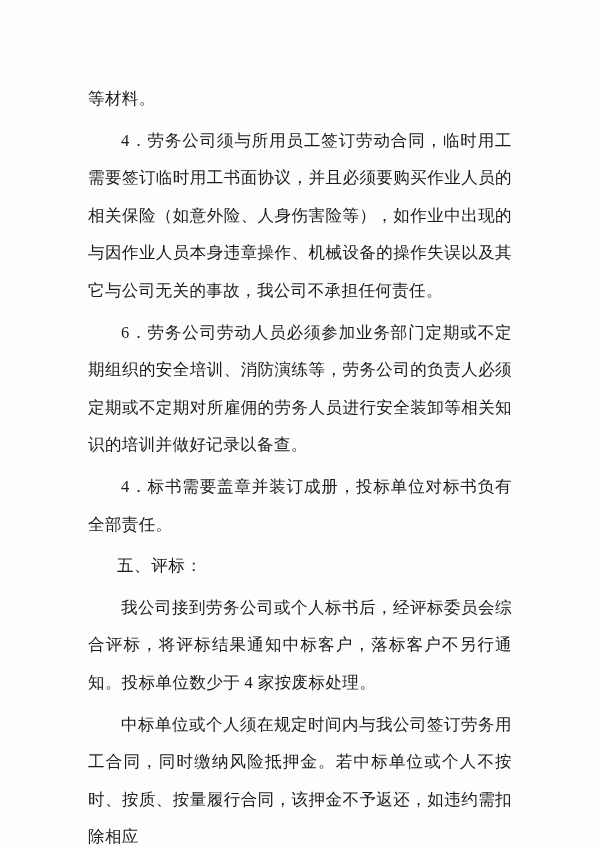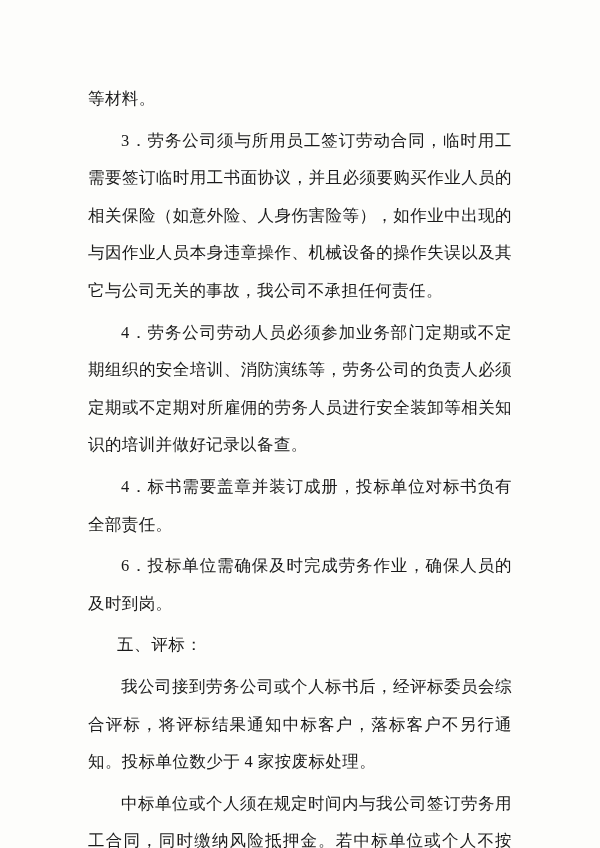--- a/index.html
+++ b/index.html
@@ -46,27 +46,26 @@
   }
 </style>
 </head>
 <body>
 
 <div class="page">
   <div class="doc-body">
 
     <p class="para noindent">等材料。</p>
 
-    <p class="para">3．劳务公司须与所用员工签订劳动合同，临时用工需要签订临时用工书面协议，并且必须要购买作业人员的相关保险（如意外险、人身伤害险等），如作业中出现的与因作业人员本身违章操作、机械设备的操作失误以及其它与公司无关的事故，我公司不承担任何责任。</p>
+    <p class="para">4．劳务公司须与所用员工签订劳动合同，临时用工需要签订临时用工书面协议，并且必须要购买作业人员的相关保险（如意外险、人身伤害险等），如作业中出现的与因作业人员本身违章操作、机械设备的操作失误以及其它与公司无关的事故，我公司不承担任何责任。</p>
 
-    <p class="para">4．劳务公司劳动人员必须参加业务部门定期或不定期组织的安全培训、消防演练等，劳务公司的负责人必须定期或不定期对所雇佣的劳务人员进行安全装卸等相关知识的培训并做好记录以备查。</p>
+    <p class="para">6．劳务公司劳动人员必须参加业务部门定期或不定期组织的安全培训、消防演练等，劳务公司的负责人必须定期或不定期对所雇佣的劳务人员进行安全装卸等相关知识的培训并做好记录以备查。</p>
 
     <p class="para">4．标书需要盖章并装订成册，投标单位对标书负有全部责任。</p>
 
-    <p class="para">6．投标单位需确保及时完成劳务作业，确保人员的及时到岗。</p>
 
     <p class="heading">五、评标：</p>
 
     <p class="para">我公司接到劳务公司或个人标书后，经评标委员会综合评标，将评标结果通知中标客户，落标客户不另行通知。投标单位数少于 4 家按废标处理。</p>
 
 
     <p class="para">中标单位或个人须在规定时间内与我公司签订劳务用工合同，同时缴纳风险抵押金。若中标单位或个人不按时、按质、按量履行合同，该押金不予返还，如违约需扣除相应</p>
 
   </div>
 </div>

